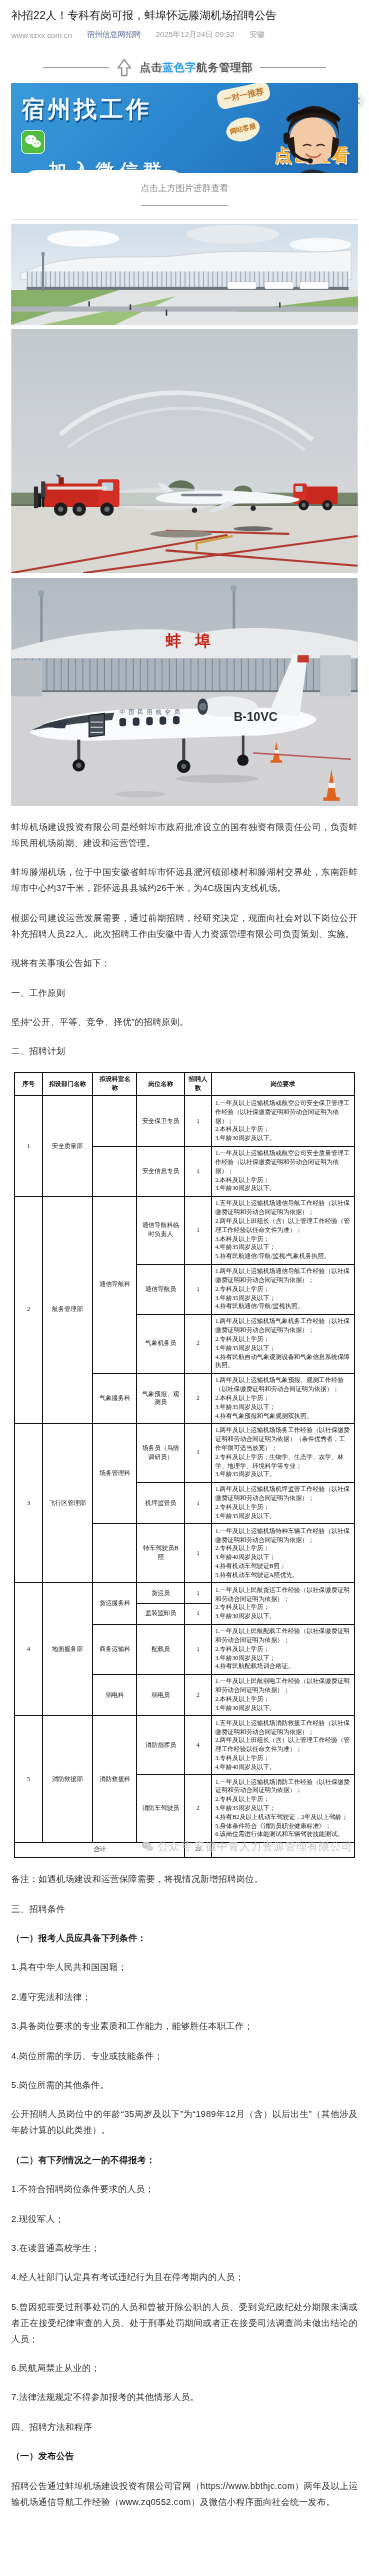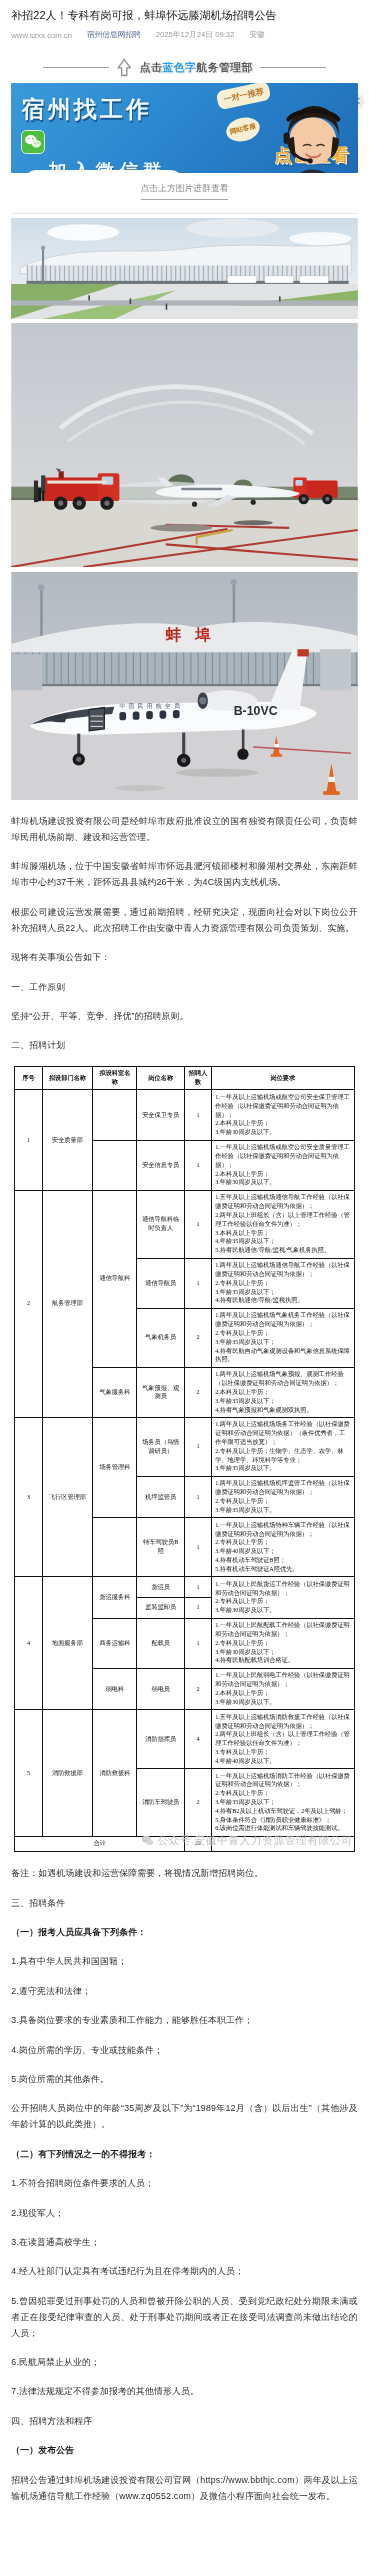--- a/index.html
+++ b/index.html
@@ -34,21 +34,21 @@
     font-size:12px; font-weight:400; color:#f08519; letter-spacing:1px; box-shadow:0 1px 1.5px rgba(0,0,0,.25); }
   .bubble { position:absolute; left:206px; top:3.1px; background:#f7efd3; border-radius:7.2px; padding:4.1px 6.2px;
     font-size:8.2px; font-weight:700; color:#b8742a; transform:rotate(-12deg); }
   .badge { position:absolute; left:215px; top:35px; background:#f7efd3; border-radius:50%; width:34px; height:23px;
     display:flex; align-items:center; justify-content:center; font-size:6.7px; font-weight:700; color:#c2751f; transform:rotate(-14deg); }
   .view-cta { position:absolute; right:7.2px; bottom:5.2px; font-size:17.5px; font-weight:900; letter-spacing:1.5px;
     color:#f5a623; text-shadow:1px 1px 0 #fff, -0.5px -0.5px 0 #fff, 1.5px 2.1px 1.5px rgba(0,0,0,.3); }
   .person { position:absolute; right:0; top:0; height:129px; }
 
   .caption-wrap { text-align:center; margin:10.3px 0 2.1px 0; }
-  .caption { display:inline-block; font-size:8.8px; color:#8a8a8a; padding-bottom:4px; border-bottom:0.5px solid #a7a7a7; }
+  .caption { display:inline-block; font-size:8.8px; color:#8a8a8a; padding-bottom:10px; border-bottom:0.5px solid #a7a7a7; }
   .divider { border:none; border-top:0.5px solid #e7e7e7; margin:13.4px 11.3px 0 11.3px; }
 
   .photo { display:block; margin:4.1px 11.3px 0 11.3px; }
 
   
   .p { font-size:8.8px; line-height:16px; color:#2b2b2b; text-align:justify; letter-spacing:0.2px; margin:13.4px 11.3px 0 11.3px; }
   .b { font-weight:700; color:#1c1c1c; }
 
   
   .table-wrap { position:relative; margin:12.4px 14.4px 0 14.4px; }

